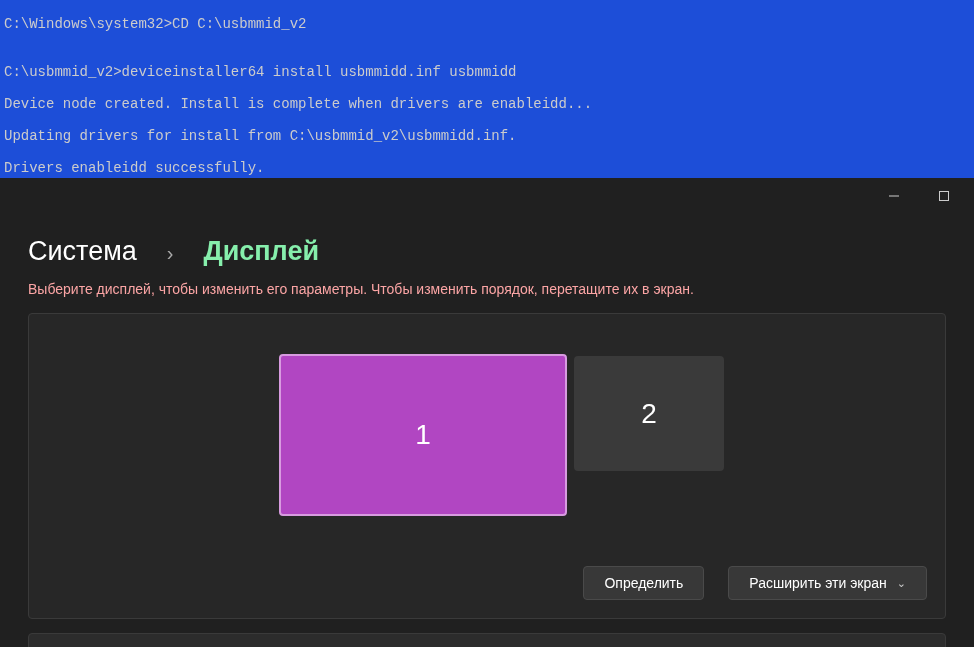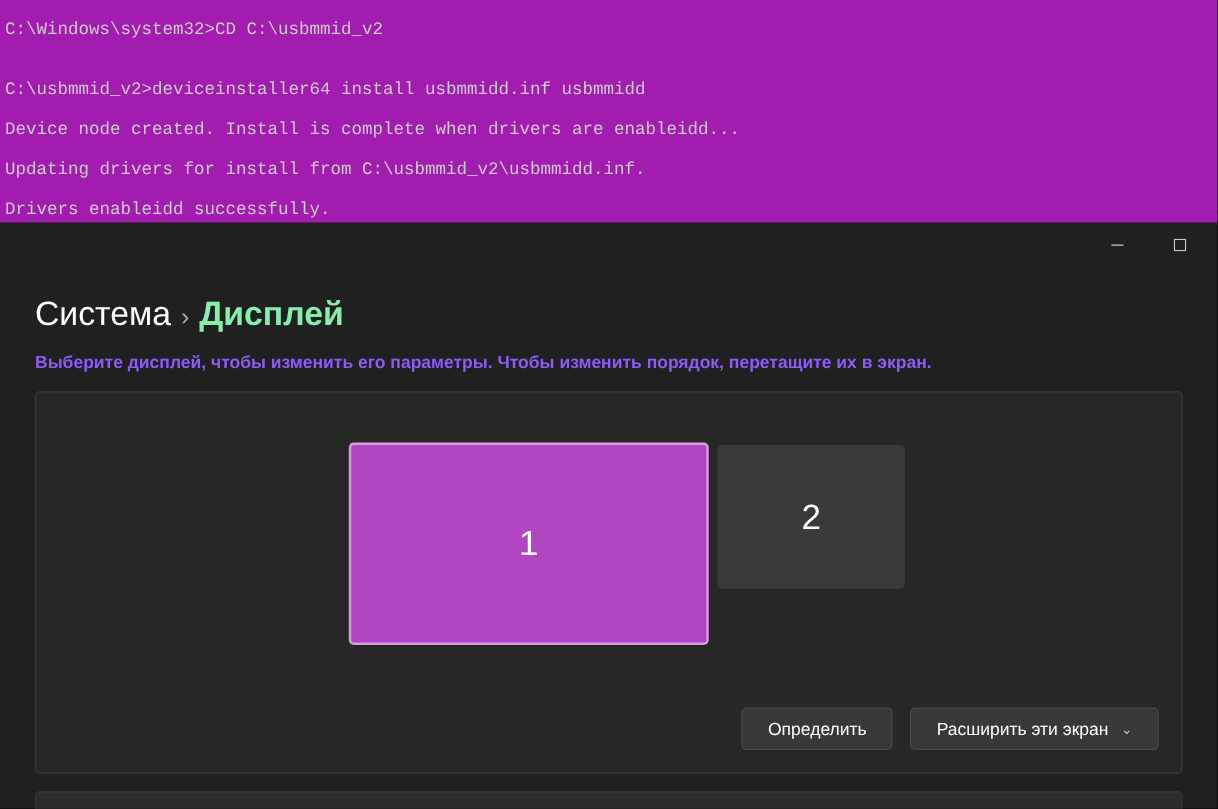--- a/index.html
+++ b/index.html
@@ -6,21 +6,21 @@
     body {
       width: 974px;
       height: 647px;
       background: #000;
       font-family: "Segoe UI", Tahoma, sans-serif;
       color: #fff;
       overflow: hidden;
       position: relative;
     }
     .terminal {
-      background: #a21caf;
+      background: #1d4ed8;
       color: #ccc;
       font-family: Consolas, "Courier New", monospace;
       font-size: 14px;
       line-height: 16px;
       padding: 0 4px 8px 4px;
       white-space: pre;
       height: 180px;
     }
     .terminal .line { display: block; }
     .settings-window {
@@ -46,32 +46,31 @@
       align-items: center;
       justify-content: center;
       color: #ccc;
       font-size: 12px;
     }
     .win-btn svg { width: 10px; height: 10px; stroke: #ccc; stroke-width: 1; fill: none; }
     .breadcrumb {
       padding: 22px 28px 10px 28px;
       display: flex;
       align-items: baseline;
-      gap: 8px;
+      gap: 30px;
       font-size: 27px;
       font-weight: 400;
     }
     .breadcrumb .crumb-parent { color: #fff; font-weight: 400; }
     .breadcrumb .crumb-sep { color: #aaa; font-size: 20px; }
     .breadcrumb .crumb-current { color: #86efac; font-weight: 600; }
     .subtext {
       padding: 4px 28px 16px 28px;
       font-size: 14px;
-      color: #8b5cf6;
-      font-weight: bold;
+      color: #fca5a5;
     }
     .display-panel {
       margin: 0 28px;
       border: 1px solid #3a3a3a;
       border-radius: 4px;
       background: #272727;
       padding: 0;
     }
     .monitors-area {
       height: 240px;
@@ -104,21 +103,21 @@
       height: 115px;
       background: #3a3a3a;
       position: absolute;
       left: 545px;
       top: 42px;
       z-index: 1;
     }
     .actions-row {
       display: flex;
       justify-content: flex-end;
-      gap: 14px;
+      gap: 24px;
       padding: 12px 18px 18px 18px;
     }
     .btn {
       background: #383838;
       border: 1px solid #4a4a4a;
       border-radius: 4px;
       color: #fff;
       font-size: 14px;
       padding: 8px 20px;
       display: flex;

